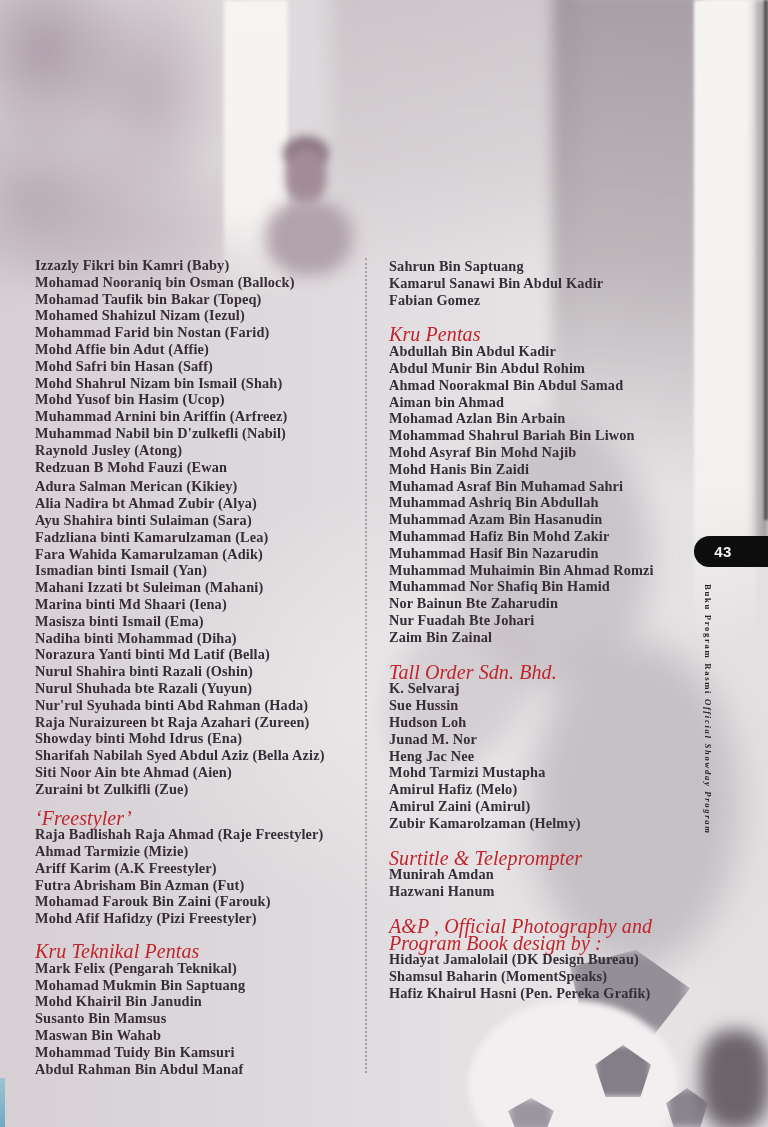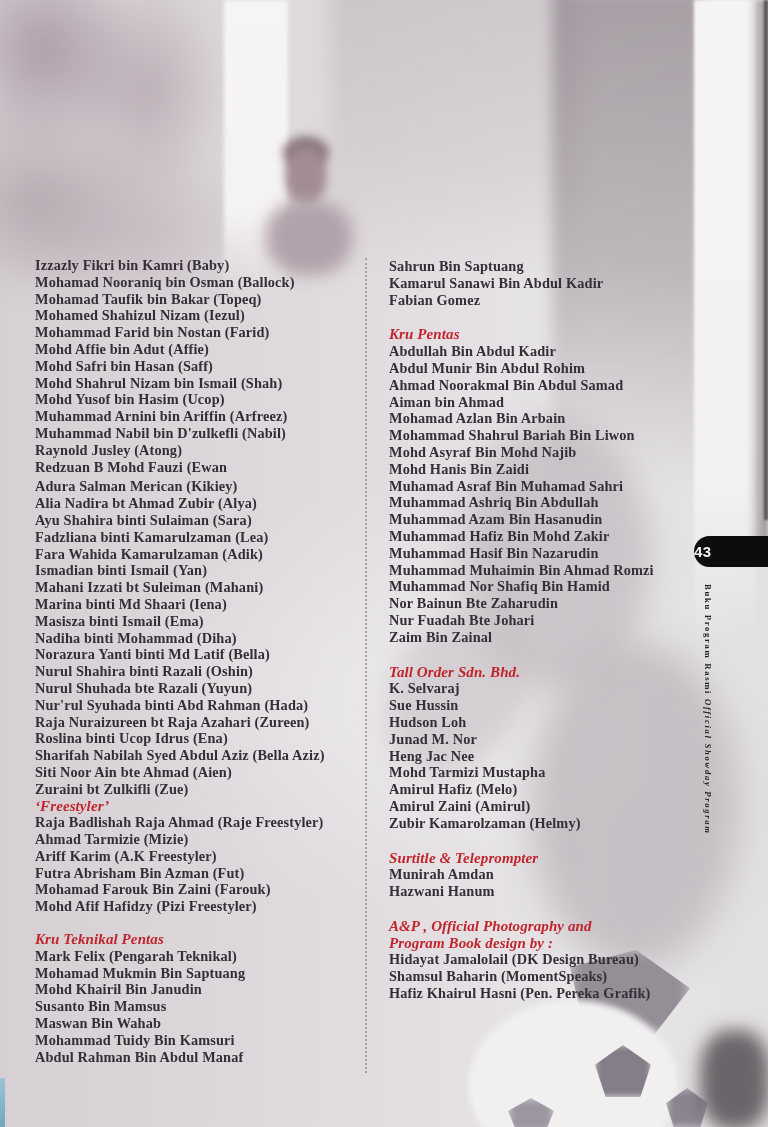--- a/index.html
+++ b/index.html
@@ -46,31 +46,31 @@
   .pent3{left:666px;top:1088px;width:42px;height:40px;background:#8b8590;filter:blur(4px);
     clip-path:polygon(50% 0,100% 38%,81% 100%,19% 100%,0 38%);}
   .cornerdark{left:700px;top:1030px;width:70px;height:100px;border-radius:40%;background:#6b646a;filter:blur(9px);}
   .bluesliver{left:0;top:1078px;width:5px;height:49px;background:linear-gradient(to bottom,#9cc4d4,#6fa8c0);}
   
   .col{position:absolute;}
   .col-left{left:35px;top:257px;width:345px;}
   .col-right{left:389px;top:258px;width:360px;}
   .group{position:relative;}
   .col-left .group:nth-child(2){margin-top:3px;}
-  .col-left .group:nth-child(3){}
+  .col-left .group:nth-child(3){margin-top:12px;}
   .col-left .group:nth-child(4){margin-top:16px;}
   .col-right .group + .group{margin-top:18px;}
   .name{position:relative;font-size:14.3px;line-height:16.8px;font-weight:700;
     color:#352d37;letter-spacing:.15px;white-space:nowrap;}
-  .heading{position:relative;font-size:15px;line-height:16.8px;font-weight:700;font-style:italic;
+  .heading{position:relative;font-size:20px;line-height:16.8px;font-weight:400;font-style:italic;
     color:#c0242c;letter-spacing:.1px;white-space:pre-line;}
   .divider{left:365px;top:258px;height:815px;width:0;border-left:2px dotted #a0939a;opacity:.85;}
   
   .tab{left:694px;top:536px;width:74px;height:31px;background:#0e0d0e;
-    border-radius:16px 0 0 16px;display:flex;align-items:center;justify-content:flex-start;
+    border-radius:16px 0 0 16px;display:flex;align-items:center;justify-content:center;
     padding-right:16px;box-sizing:border-box;}
   .tab span{position:relative;color:#f4f3f3;font-family:"Liberation Sans","DejaVu Sans",sans-serif;
     font-weight:700;font-size:15px;letter-spacing:.5px;}
   .spine{left:703px;top:584px;height:300px;writing-mode:vertical-rl;
     font-size:8.6px;font-weight:700;letter-spacing:1.7px;color:#232123;white-space:nowrap;}
   .spine .it{position:relative;font-style:italic;}
   .spine .rm{position:relative;}
 </style>
 </head>
 <body>
@@ -125,21 +125,21 @@
         <div class="name">Ismadian binti Ismail (Yan)</div>
         <div class="name">Mahani Izzati bt Suleiman (Mahani)</div>
         <div class="name">Marina binti Md Shaari (Iena)</div>
         <div class="name">Masisza binti Ismail (Ema)</div>
         <div class="name">Nadiha binti Mohammad (Diha)</div>
         <div class="name">Norazura Yanti binti Md Latif (Bella)</div>
         <div class="name">Nurul Shahira binti Razali (Oshin)</div>
         <div class="name">Nurul Shuhada bte Razali (Yuyun)</div>
         <div class="name">Nur'rul Syuhada binti Abd Rahman (Hada)</div>
         <div class="name">Raja Nuraizureen bt Raja Azahari (Zureen)</div>
-        <div class="name">Roslina binti Ucop Idrus (Ena)</div>
+        <div class="name">Showday binti Mohd Idrus (Ena)</div>
         <div class="name">Sharifah Nabilah Syed Abdul Aziz (Bella Aziz)</div>
         <div class="name">Siti Noor Ain bte Ahmad (Aien)</div>
         <div class="name">Zuraini bt Zulkifli (Zue)</div>
       </div>
       <div class="group">
         <div class="heading">‘Freestyler’</div>
         <div class="name">Raja Badlishah Raja Ahmad (Raje Freestyler)</div>
         <div class="name">Ahmad Tarmizie (Mizie)</div>
         <div class="name">Ariff Karim (A.K Freestyler)</div>
         <div class="name">Futra Abrisham Bin Azman (Fut)</div>

